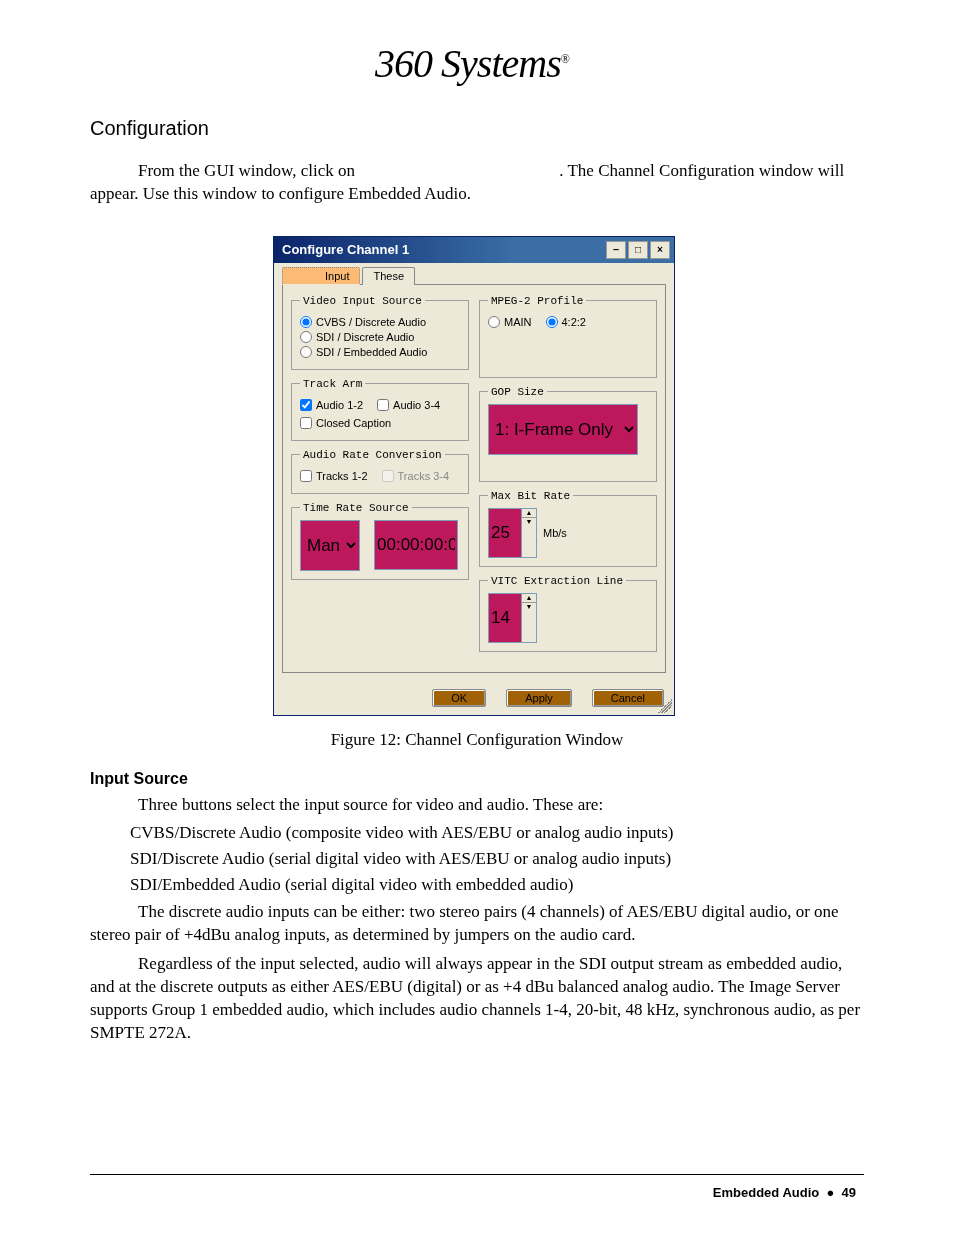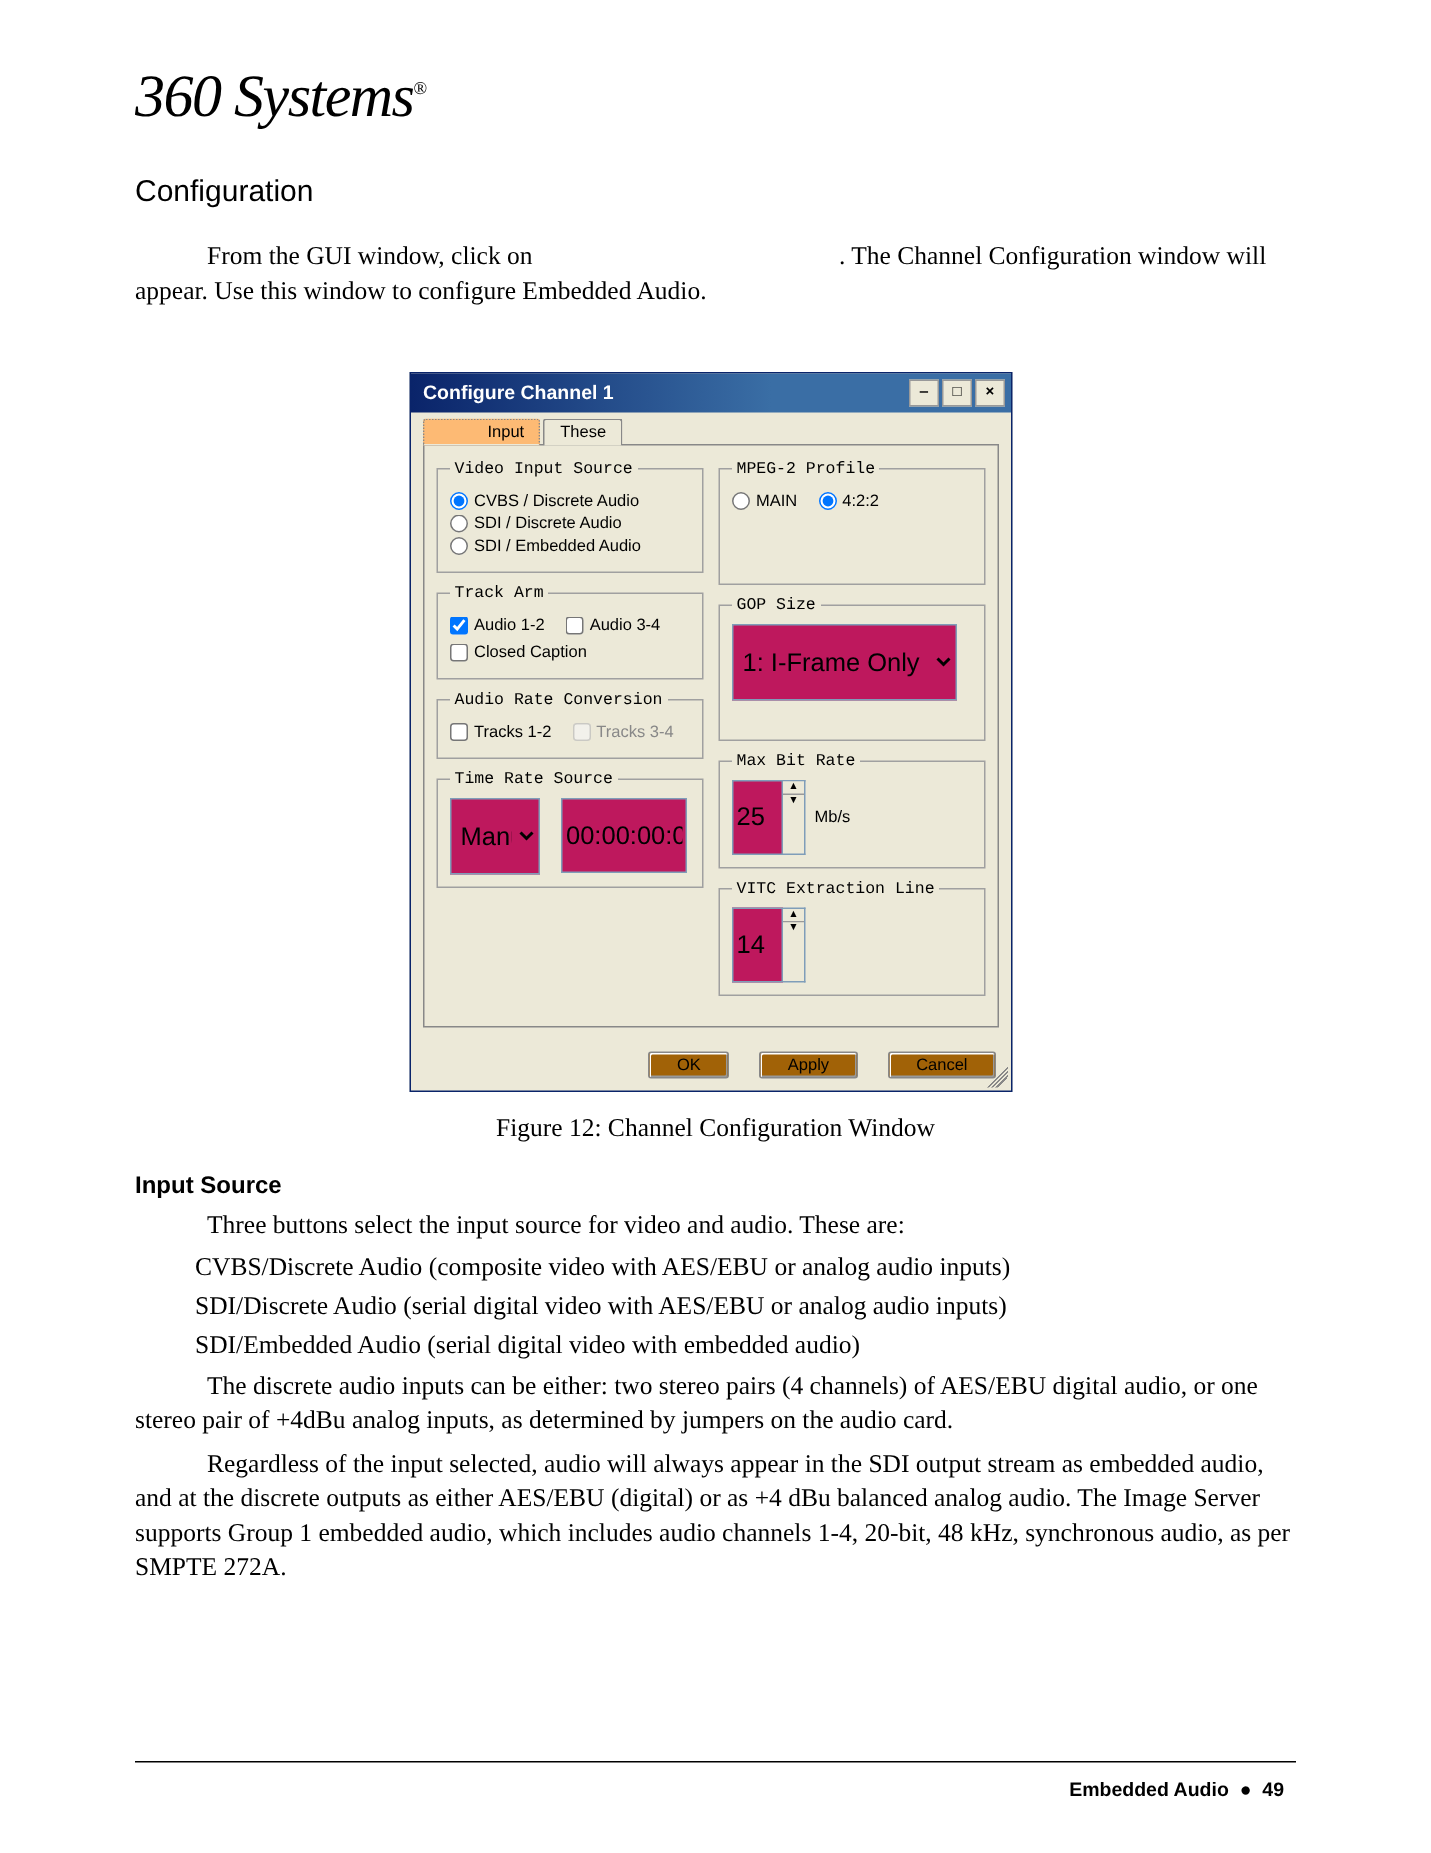--- a/index.html
+++ b/index.html
@@ -9,21 +9,21 @@
     font-family: "Times New Roman", Times, serif;
     color: #000;
     width: 954px;
   }
   .page {
     padding: 40px 90px 40px 90px;
     position: relative;
     min-height: 1150px;
   }
   .logo {
-    text-align: left;
+    text-align: center;
     font-family: "Brush Script MT", cursive;
     font-size: 40px;
     font-style: italic;
     letter-spacing: -1px;
     margin-bottom: 10px;
     padding-right: 10px;
   }
   .logo sup { font-size: 12px; font-style: normal; font-family: serif; }
   h2.heading {
     font-family: "Trebuchet MS", "Lucida Sans", sans-serif;
@@ -62,21 +62,21 @@
   }
   .footer-rule {
     position: absolute;
     bottom: 55px;
     left: 90px;
     right: 90px;
     border-top: 1px solid #000;
   }
   
   .dialog-wrap {
-    margin: 42px auto 0 auto;
+    margin: 30px auto 0 auto;
     width: 408px;
   }
   .dialog {
     border: 1px solid #0a246a;
     background: #ece9d8;
     width: 400px;
     font-family: Tahoma, Arial, sans-serif;
     font-size: 11px;
     position: relative;
   }

